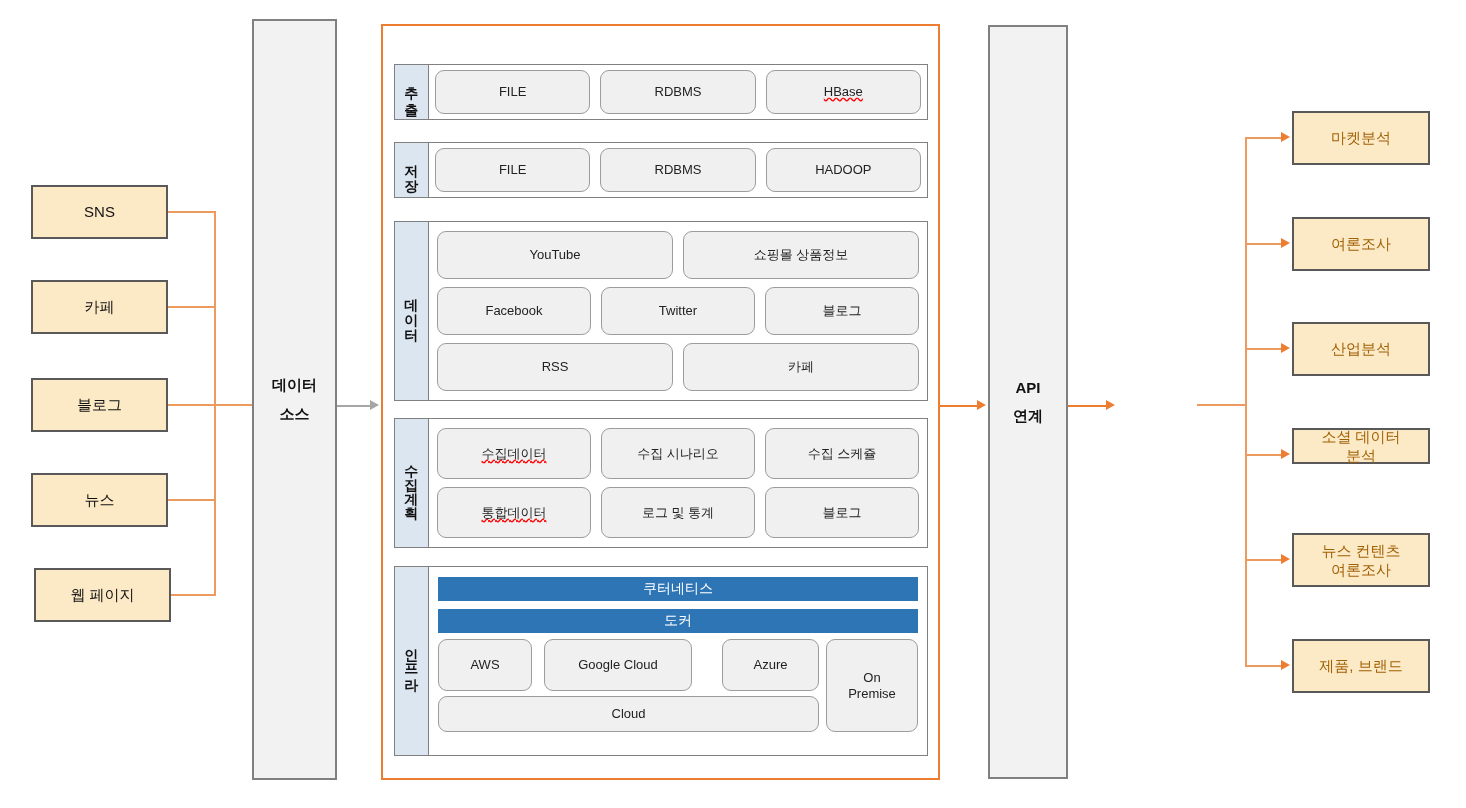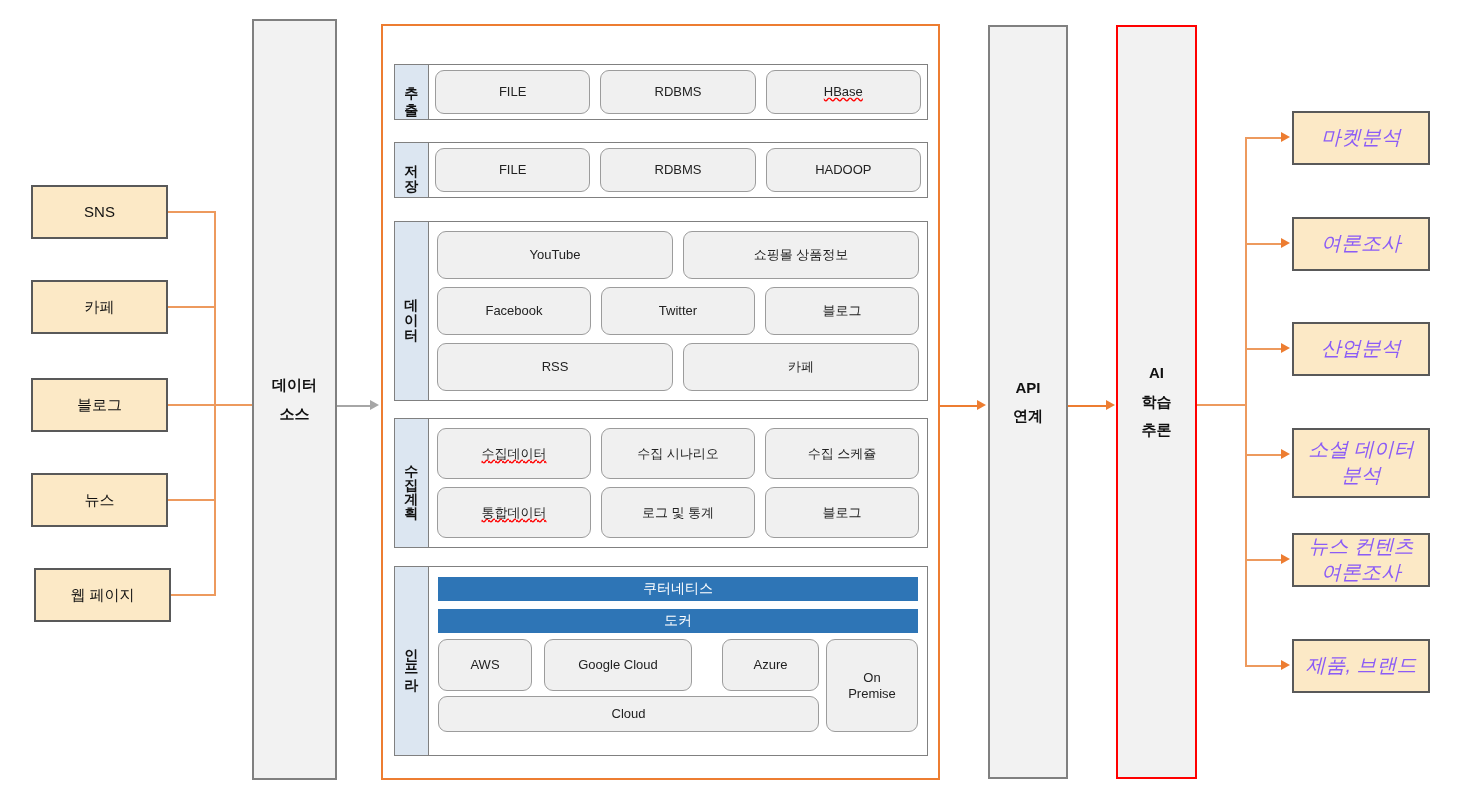--- a/index.html
+++ b/index.html
@@ -17,21 +17,21 @@
   .src-box {
     background: #FCE9C6;
     border: 2px solid #595959;
     display: flex; align-items: center; justify-content: center;
     font-size: 15px; color: #111; text-align: center; line-height: 1.25;
   }
   .out-box {
     background: #FCE9C6;
     border: 2px solid #595959;
     display: flex; align-items: center; justify-content: center;
-    font-size: 20px; color: #8b5cf6; text-align: center; line-height: 1.28; font-style: italic;
+    font-size: 15px; color: #a16207; text-align: center; line-height: 1.28;
   }
   .pillar {
     background: #F2F2F2;
     border: 2px solid #808080;
     display: flex; flex-direction: column; align-items: center; justify-content: center;
     font-size: 15px; font-weight: bold; color: #111; line-height: 1.9; text-align: center;
   }
   .pillar.red { border: 2px solid #FF0000; }
 
   
@@ -264,25 +264,20 @@
   <div class="arrow-r abs" style="left:977px; top:400px;"></div>
 
   <div class="pillar abs" style="left:988px; top:25px; width:80px; height:754px;">
     <span>API</span>
     <span>연계</span>
   </div>
 
   <div class="hline dark abs" style="left:1068px; top:405px; width:40px;"></div>
   <div class="arrow-r abs" style="left:1106px; top:400px;"></div>
 
-  <div class="pillar red abs" style="left:1116px; top:25px; width:81px; height:754px;">
-    <span>AI</span>
-    <span>학습</span>
-    <span>추론</span>
-  </div>
 
   <div class="hline abs" style="left:1197px; top:404px; width:50px;"></div>
   <div class="vline abs" style="left:1245px; top:137px; height:530px;"></div>
 
   <div class="hline abs" style="left:1245px; top:137px; width:38px;"></div>
   <div class="arrow-r abs" style="left:1281px; top:132px;"></div>
 
   <div class="hline abs" style="left:1245px; top:243px; width:38px;"></div>
   <div class="arrow-r abs" style="left:1281px; top:238px;"></div>
 
@@ -306,21 +301,21 @@
   <div class="out-box abs" style="left:1292px; top:217px; width:138px; height:54px;">
     <div>
       <div>여론조사</div>
     </div>
   </div>
   <div class="out-box abs" style="left:1292px; top:322px; width:138px; height:54px;">
     <div>
       <div>산업분석</div>
     </div>
   </div>
-  <div class="out-box abs" style="left:1292px; top:428px; width:138px; height:70px;">
+  <div class="out-box abs" style="left:1292px; top:428px; width:138px; height:36px;">
     <div>
       <div>소셜 데이터</div>
       <div>분석</div>
     </div>
   </div>
   <div class="out-box abs" style="left:1292px; top:533px; width:138px; height:54px;">
     <div>
       <div>뉴스 컨텐츠</div>
       <div>여론조사</div>
     </div>

